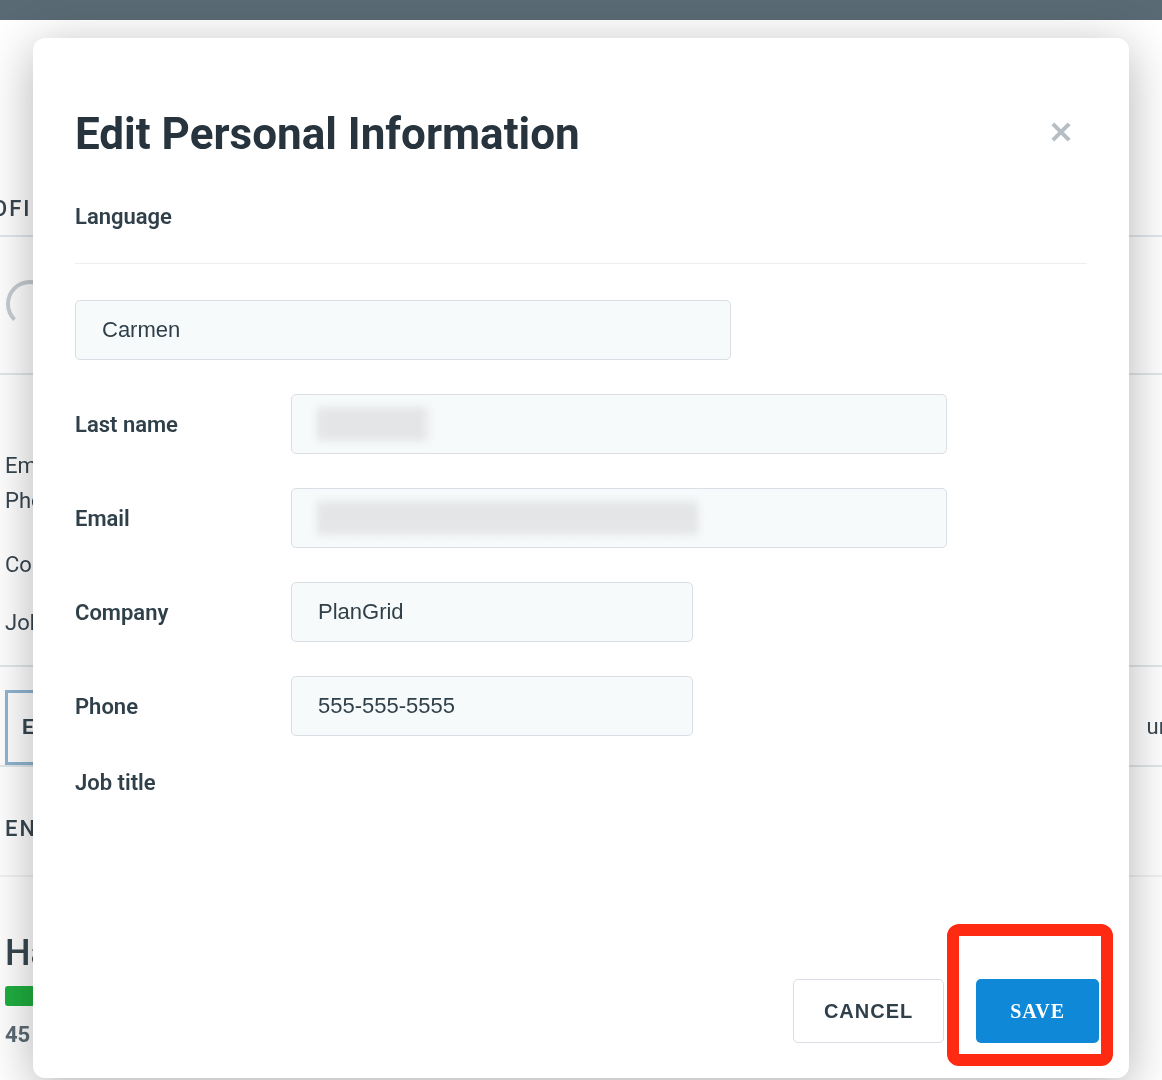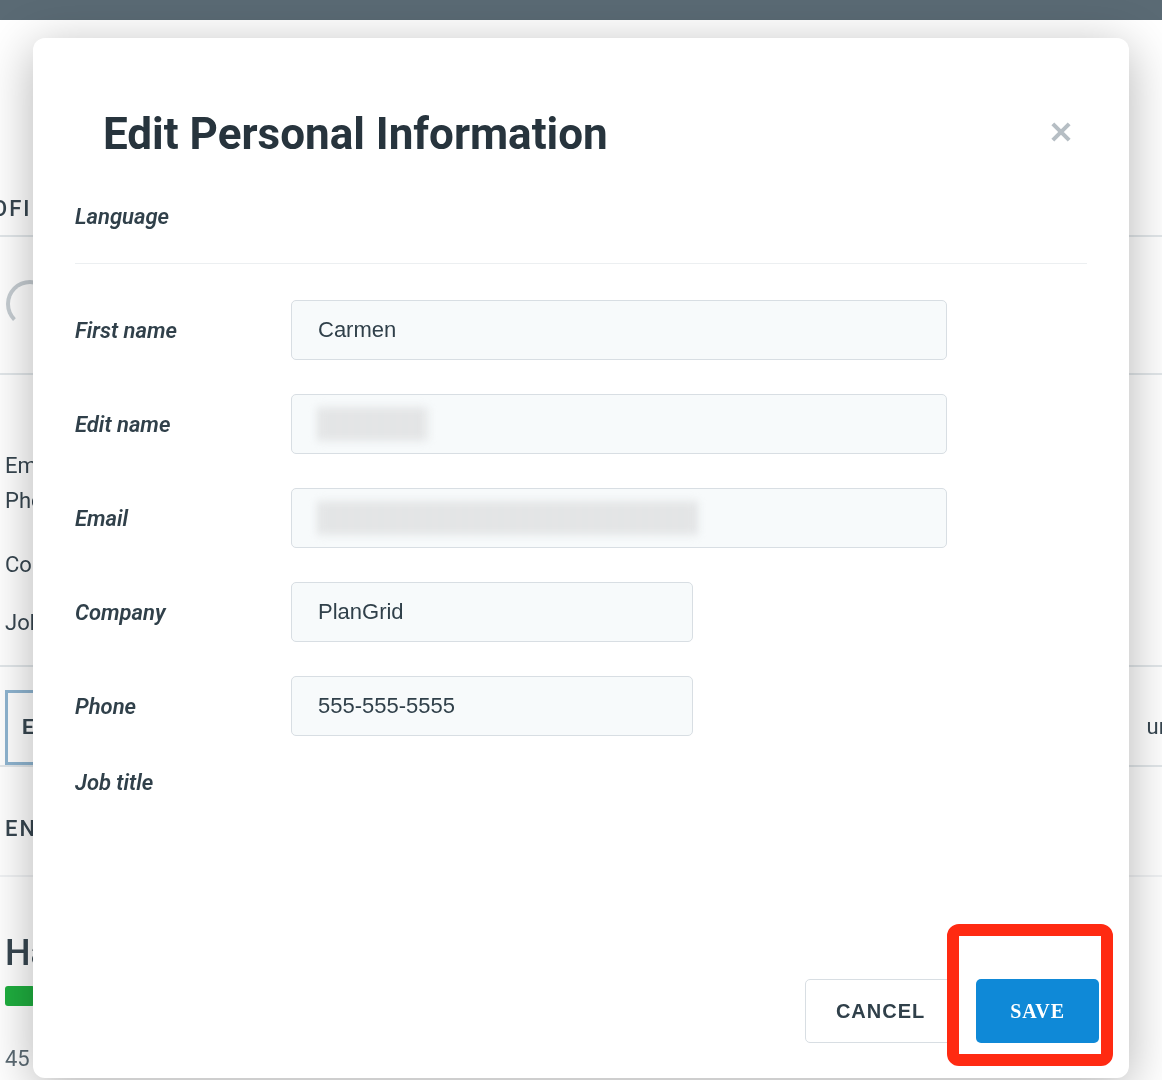--- a/index.html
+++ b/index.html
@@ -35,39 +35,38 @@
     .bg-job { top:590px; left:5px; }
     .bg-line3 { position:absolute; top:645px; left:0; right:0; height:2px; background:#e2e7ea;}
     .bg-edit { position:absolute; top:695px; left:22px; font-size:21px; font-weight:700; }
     .bg-ount { position:absolute; top:694px; right:-16px; font-size:22px; }
     .bg-tabline { position:absolute; top:670px; left:5px; width:30px; height:75px; border:3px solid #8fb5d1; border-right:none;}
     .bg-line4 { position:absolute; top:745px; left:0; right:0; height:2px; background:#e2e7ea;}
     .bg-ens { top:796px; left:5px; letter-spacing:2px; font-weight:500;}
     .bg-line5 { position:absolute; top:855px; left:0; right:0; height:2px; background:#f0f2f4;}
     .bg-ha { top:912px; left:5px; font-size:36px; font-weight:500;}
     .bg-greenbar { position:absolute; top:966px; left:5px; width:30px; height:20px; background:#1fae3f; border-radius:3px;}
-    .bg-remaining { top:1026px; left:5px; color:#5b6a73;}
+    .bg-remaining { top:1002px; left:5px; color:#5b6a73;font-weight:bold;}
 
     .modal {
       position: absolute;
       top: 38px;
       left: 33px;
       right: 33px;
       height: 1040px;
       background: #fff;
       border-radius: 12px;
       box-shadow: 0 10px 50px rgba(0,0,0,0.3);
       padding: 70px 42px 30px 42px;
     }
     .modal-title {
       font-size: 44px;
       font-weight: 700;
       color: #27343d;
       margin-bottom: 44px;
-      margin-left: 28px;
     }
     .close-btn {
       position: absolute;
       top: 76px;
       right: 50px;
       width: 36px;
       height: 36px;
       cursor: pointer;
       display:flex; align-items:center; justify-content:center;
     }
@@ -75,21 +74,20 @@
     .row {
       display: flex;
       align-items: center;
       margin-bottom: 34px;
     }
     .row-label {
       width: 216px;
       font-size: 22px;
       font-weight: 600;
       color: #30404a;
-      font-style: italic;
     }
     .lang-select {
       width: 412px;
       height: 60px;
       border: 1.5px solid #d8dee3;
       border-radius: 5px;
       background: #f7fafb;
       display:flex; align-items:center; justify-content:space-between;
       padding: 0 22px 0 26px;
       font-size: 22px;
@@ -124,21 +122,21 @@
     }
     .input-like {
       height:60px; border:1.5px solid #d8dee3; border-radius:5px; background:#f7fafb;
       display:flex; align-items:center;
     }
     .footer {
       position:absolute;
       bottom: 35px;
       right: 30px;
       display:flex;
-      gap: 20px;
+      gap: 32px;
       align-items:center;
     }
     .btn {
       height: 64px;
       padding: 0 30px;
       border-radius:5px;
       font-size:20px;
       font-weight:600;
       letter-spacing:1px;
       cursor:pointer;
@@ -189,26 +187,25 @@
       </svg>
   </div>
 
   <div class="row">
     <div class="row-label">Language</div>
   </div>
 
   <hr class="divider">
 
   <div class="row">
-    <div class="row-label">First name</div>
     <input class="text-input w-wide" value="Carmen" style="">
   </div>
 
   <div class="row">
-    <div class="row-label">Edit name</div>
+    <div class="row-label">Last name</div>
     <div class="input-like w-wide">
       <span class="blur-box" style="width:110px"></span>
     </div>
   </div>
 
   <div class="row">
     <div class="row-label">Email</div>
     <div class="input-like w-wide">
       <span class="blur-box" style="width:380px"></span>
     </div>

